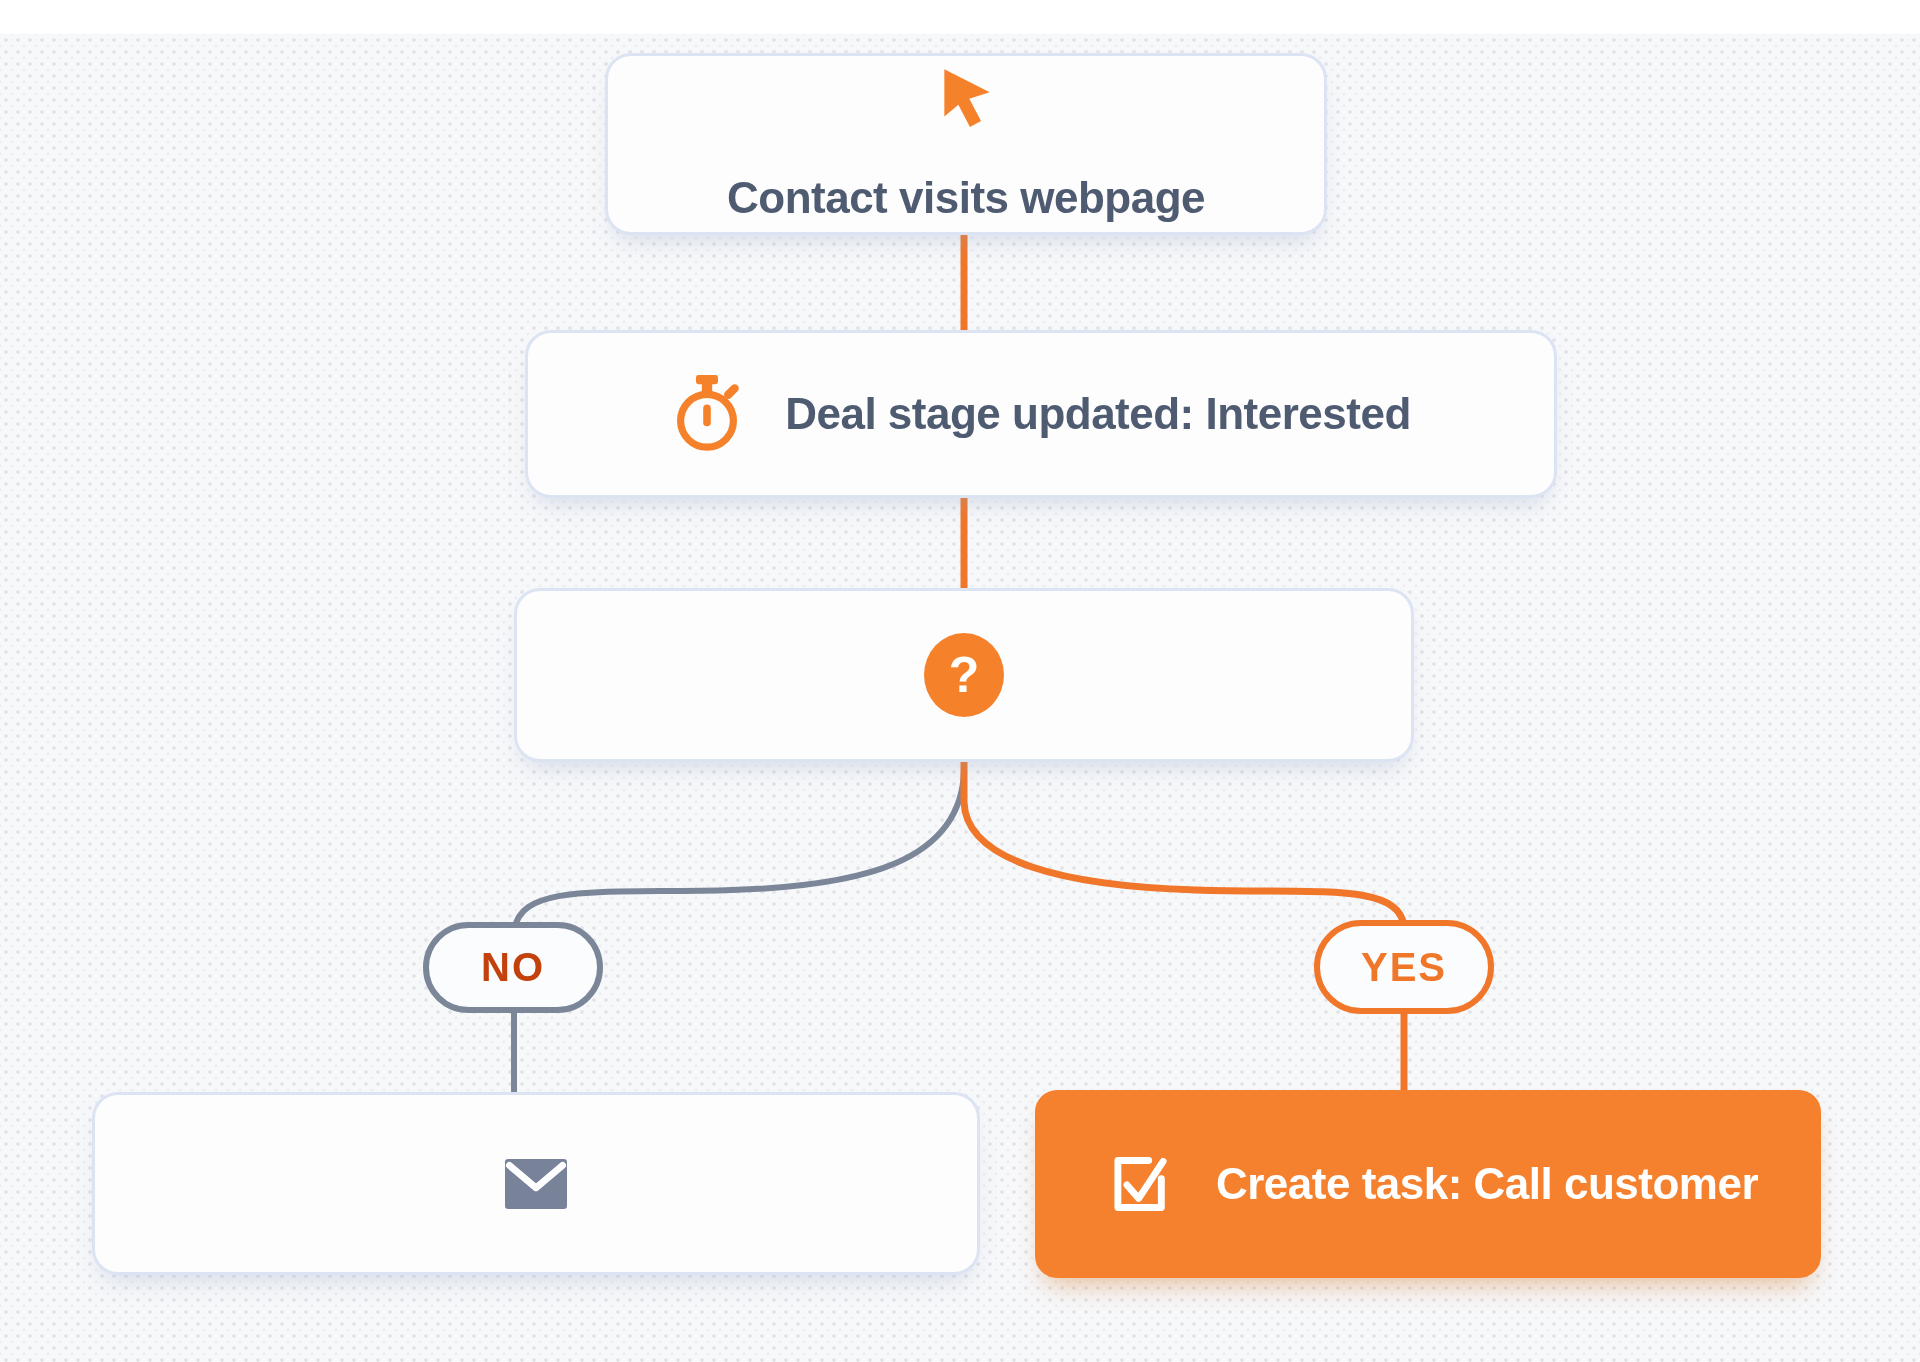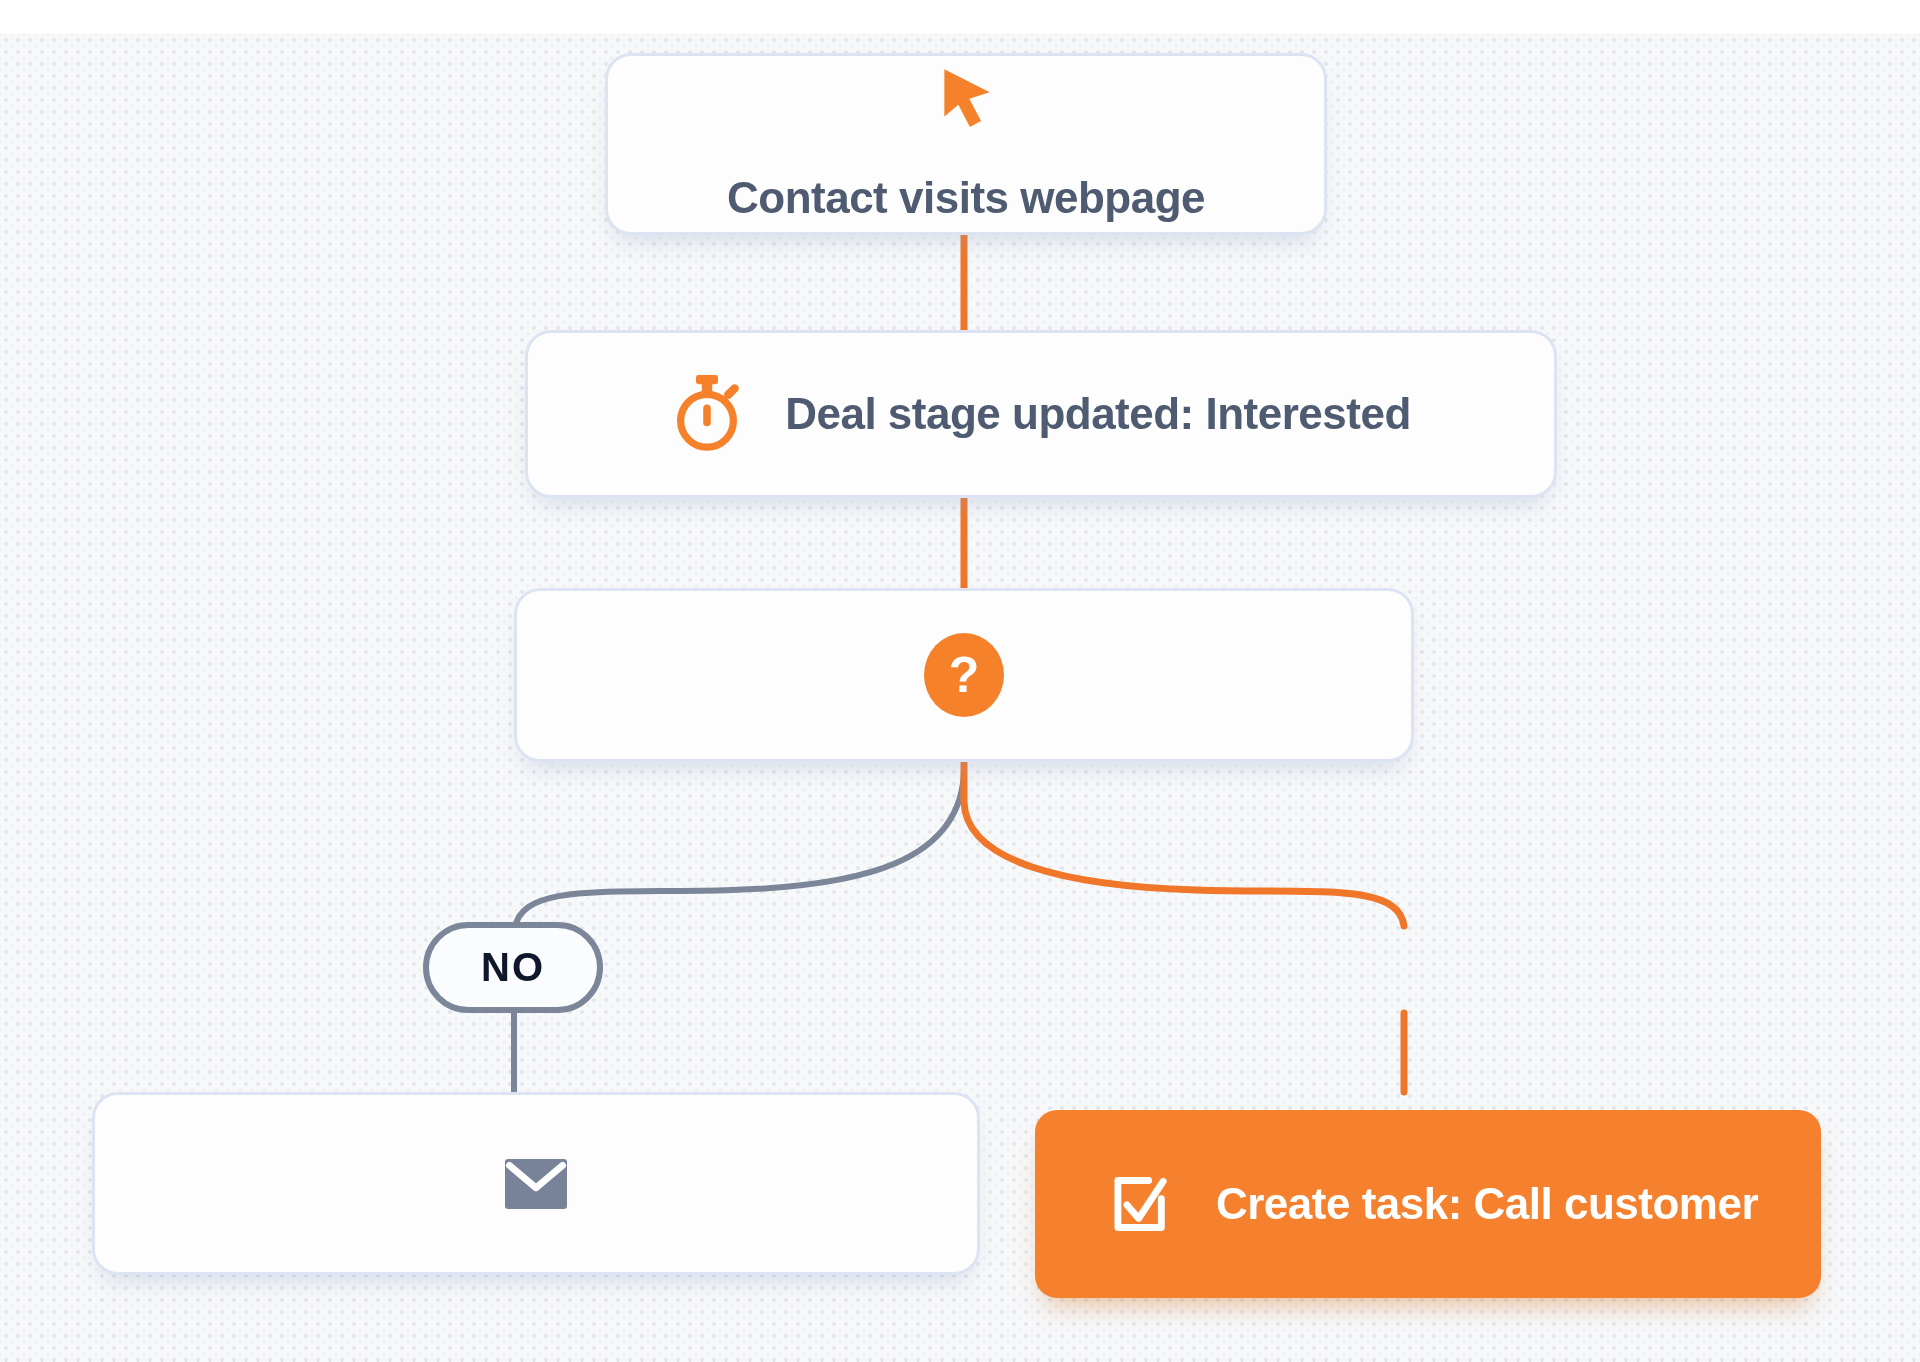--- a/index.html
+++ b/index.html
@@ -34,29 +34,29 @@
   .icon{display:flex;align-items:center;justify-content:center;flex:0 0 auto;}
   .q-badge{
     width:80px;height:84px;border-radius:50%;background:#F5822B;
     display:flex;align-items:center;justify-content:center;
     color:#FFFFFF;font-weight:700;font-size:50px;
   }
   .pill{
     position:absolute;display:flex;align-items:center;justify-content:center;
     background:#FBFCFE;border-radius:48px;box-sizing:border-box;
   }
-  .pill-no{border:6px solid #7B8699;color:#0f172a;}
+  .pill-no{border:6px solid #7B8699;color:#c2410c;}
   .pill-yes{border:6px solid #F0762A;color:#F0762A;}
   .pill span{font-weight:700;font-size:40px;letter-spacing:2px;}
   
   .n-trigger{left:605px;top:53px;width:722px;height:182px;flex-direction:column;}
   .n-deal{left:525px;top:330px;width:1032px;height:168px;}
   .n-cond{left:514px;top:588px;width:900px;height:174px;}
   .n-no{left:92px;top:1092px;width:888px;height:183px;}
-  .n-yes{left:1035px;top:1090px;width:786px;height:188px;margin-top:20px;}
+  .n-yes{left:1035px;top:1090px;width:786px;height:188px;}
   .p-no{left:423px;top:922px;width:180px;height:91px;}
   .p-yes{left:1314px;top:920px;width:180px;height:94px;}
 </style>
 </head>
 <body>
 
 <div class="stage">
   <div class="canvas"></div>
 
   <svg class="connectors" viewBox="0 0 1920 1362" xmlns="http://www.w3.org/2000/svg" aria-hidden="true">
@@ -99,20 +99,23 @@
   <div class="card n-cond">
     <span class="icon q-badge">
       <span>?</span>
     </span>
   </div>
 
   <div class="pill pill-no p-no">
     <span>NO</span>
   </div>
 
+  <div class="pill pill-yes p-yes">
+    <span>YES</span>
+  </div>
 
   <div class="card n-no">
     <span class="icon">
       <svg width="66" height="54" viewBox="0 0 33 27" aria-hidden="true">
         <rect x="1" y="1" width="31" height="25" rx="1.6" fill="#78839A"></rect>
         <path d="M3.2 4.2 L16.5 15.4 L29.8 4.2" fill="none" stroke="#FFFFFF" stroke-width="3.4" stroke-linecap="round" stroke-linejoin="round"></path>
       </svg>
     </span>
   </div>
 

